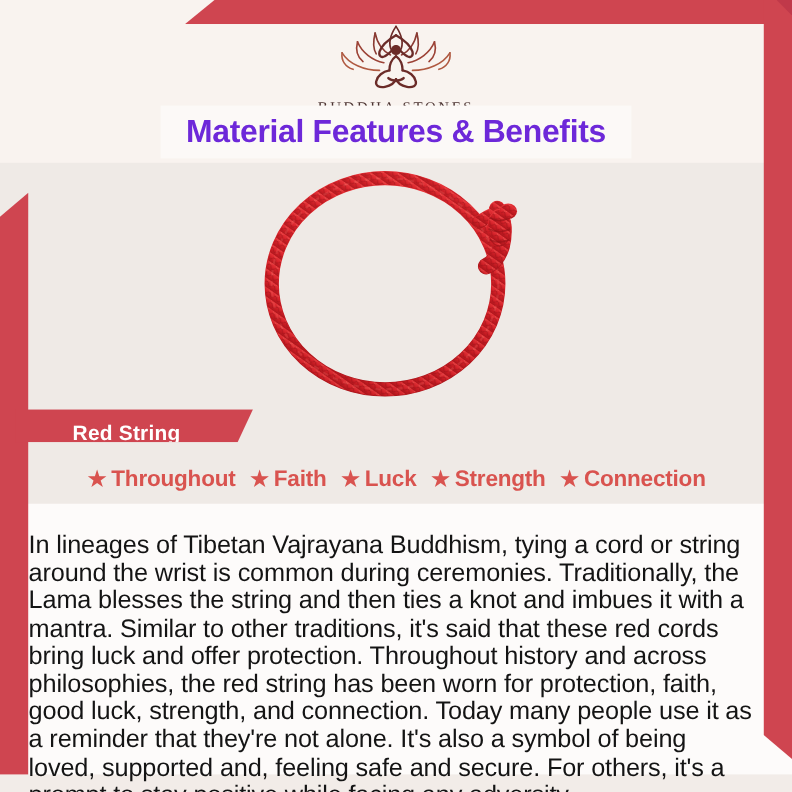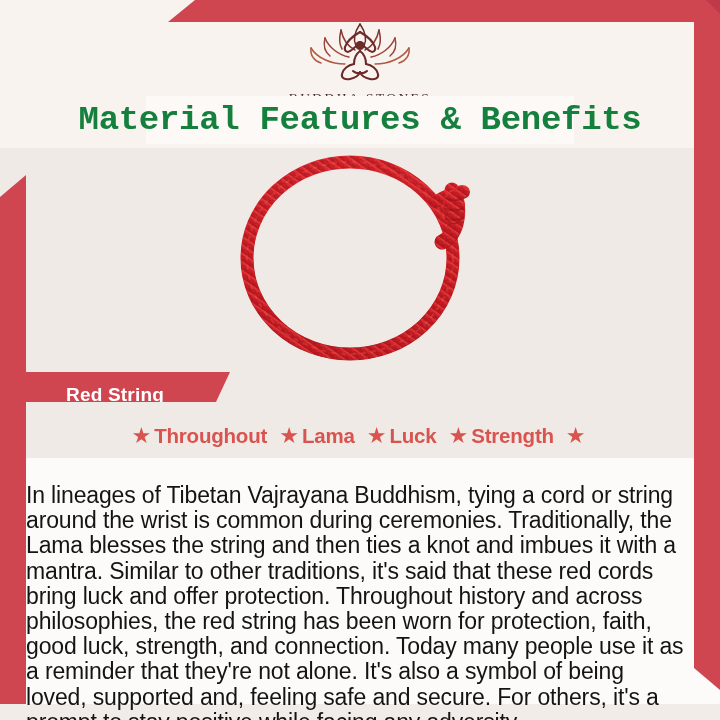--- a/index.html
+++ b/index.html
@@ -99,26 +99,26 @@
   .title-banner {
     position: absolute;
     left: 146px; top: 96px;
     width: 428px; height: 48px;
     background: #fcf9f7;
     display: flex;
     align-items: center;
     justify-content: center;
   }
   .title-text {
-    font-size: 34px;
+    font-size: 29px;
     font-weight: bold;
-    color: #15803d;
+    color: #6d28d9;
     letter-spacing: -0.3px;
     white-space: nowrap;
-    font-family: Liberation Mono, monospace;
+    font-family: Liberation Sans, sans-serif;
   }
 
   
   .product-area {
     position: absolute;
     left: 26px; top: 150px;
     width: 668px; height: 222px;
   }
   .product-svg { display: block; margin: 0 auto; }
 
@@ -285,30 +285,31 @@
     <span class="ribbon-label">Red String</span>
   </div>
 
   <div class="benefits">
     <span class="benefit">
       <span class="star">★</span>
       <span class="blabel">Throughout</span>
     </span>
     <span class="benefit">
       <span class="star">★</span>
-      <span class="blabel">Lama</span>
+      <span class="blabel">Faith</span>
     </span>
     <span class="benefit">
       <span class="star">★</span>
       <span class="blabel">Luck</span>
     </span>
     <span class="benefit">
       <span class="star">★</span>
       <span class="blabel">Strength</span>
     </span>
     <span class="benefit">
       <span class="star">★</span>
+      <span class="blabel">Connection</span>
     </span>
   </div>
 
   <p class="body-copy">In lineages of Tibetan Vajrayana Buddhism, tying a cord or string around the wrist is common during ceremonies. Traditionally, the Lama blesses the string and then ties a knot and imbues it with a mantra. Similar to other traditions, it's said that these red cords bring luck and offer protection. Throughout history and across philosophies, the red string has been worn for protection, faith, good luck, strength, and connection. Today many people use it as a reminder that they're not alone. It's also a symbol of being loved, supported and, feeling safe and secure. For others, it's a prompt to stay positive while facing any adversity.</p>
 
 </div>
 
 </body></html>

